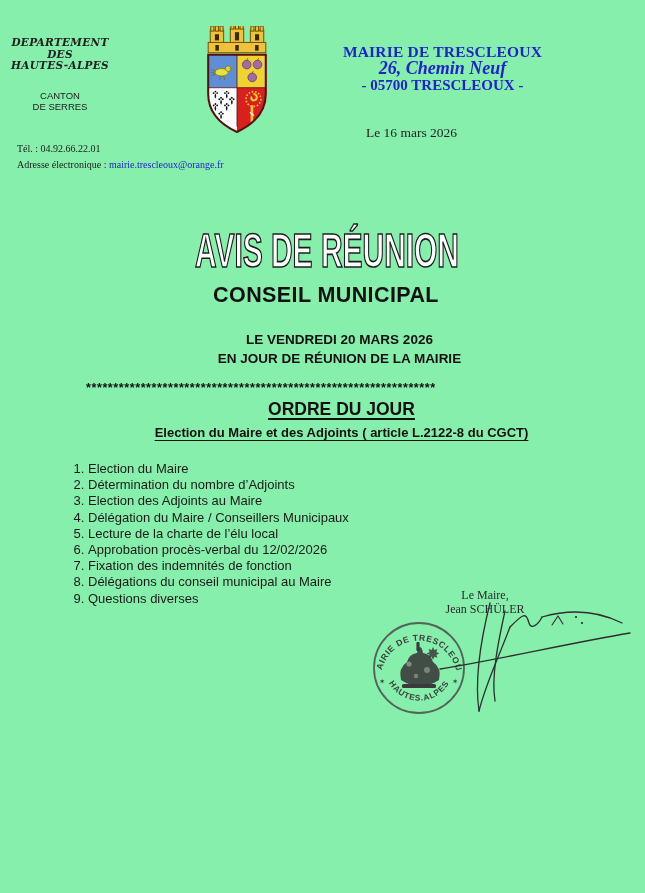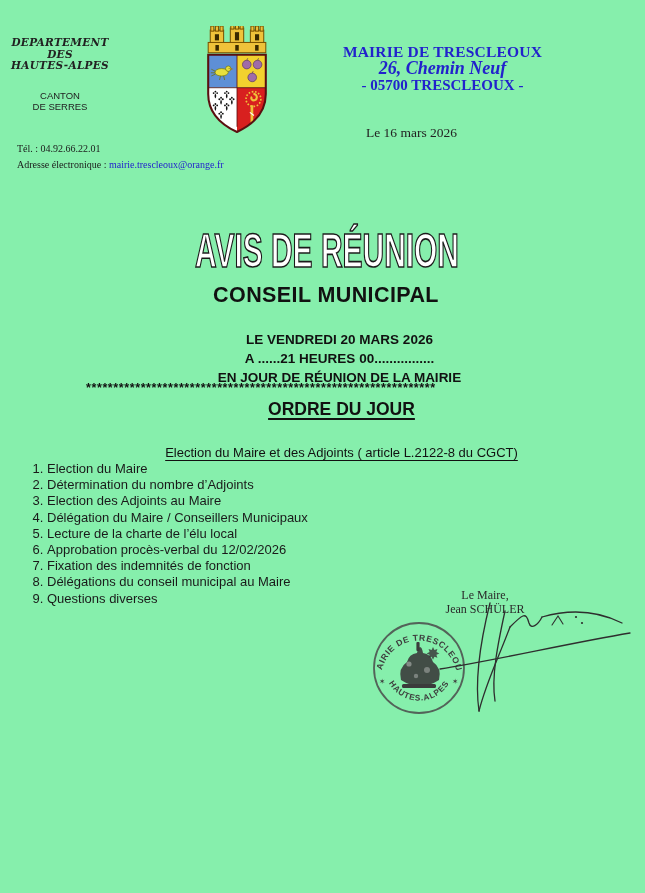--- a/index.html
+++ b/index.html
@@ -56,29 +56,29 @@
     font-size:12.5px; letter-spacing:.6px; color:#111;
   }
 
   .agenda-heading {
     left:38px; top:399px; width:607px; text-align:center;
     font-family:"Liberation Sans", sans-serif; font-weight:bold; font-size:17.5px; color:#111;
     text-decoration:underline; text-underline-offset:3px; text-decoration-thickness:1.5px;
   }
   .agenda-sub {
     left:38px; top:425px; width:607px; text-align:center;
-    font-family:"Liberation Sans", sans-serif; font-weight:normal; font-size:13px; color:#111;
-    text-decoration:underline; text-underline-offset:2.5px; text-decoration-thickness:1.3px;margin-top:20px;
+    font-family:"Liberation Sans", sans-serif; font-weight:bold; font-size:13px; color:#111;
+    text-decoration:underline; text-underline-offset:2.5px; text-decoration-thickness:1.3px;
   }
 
   .agenda-list {
     left:0; top:462px; width:420px;
     font-family:"Liberation Sans", sans-serif; font-size:13px; color:#1a1a1a;
   }
-  .agenda-list ol { margin:0; padding-left:47px; }
+  .agenda-list ol { margin:0; padding-left:88px; }
   .agenda-list li { line-height:13.5px; margin-bottom:2.7px; }
 
   .sig-block {
     left:423px; top:589px; width:124px; text-align:center;
     font-size:12px; line-height:13.5px; color:#2a2a2a;
   }
 
   .stamp-svg  { left:371px; top:620px; width:96px; height:96px; }
   .scrawl-svg { left:430px; top:585px; width:215px; height:132px; }
 
@@ -196,21 +196,20 @@
   </div>
 
   <svg class="abs title-svg" viewBox="0 0 645 56">
     <text x="327" y="46" text-anchor="middle" font-family="Liberation Sans, sans-serif" font-size="48" font-weight="bold" fill="#ffffff" stroke="#1a1a1a" stroke-width="1.7" textLength="264" lengthAdjust="spacingAndGlyphs">AVIS DE RÉUNION</text>
   </svg>
 
   <div class="abs subtitle">CONSEIL MUNICIPAL</div>
 
   <div class="abs meeting">
     <div>LE VENDREDI 20 MARS 2026</div>
-    <div>A ......21 HEURES 00................</div>
     <div>EN JOUR DE RÉUNION DE LA MAIRIE</div>
   </div>
 
   <div class="abs stars">****************************************************************</div>
 
   <div class="abs agenda-heading">ORDRE DU JOUR</div>
   <div class="abs agenda-sub">Election du Maire et des Adjoints ( article L.2122-8 du CGCT)</div>
 
   <div class="abs agenda-list">
     <ol>

